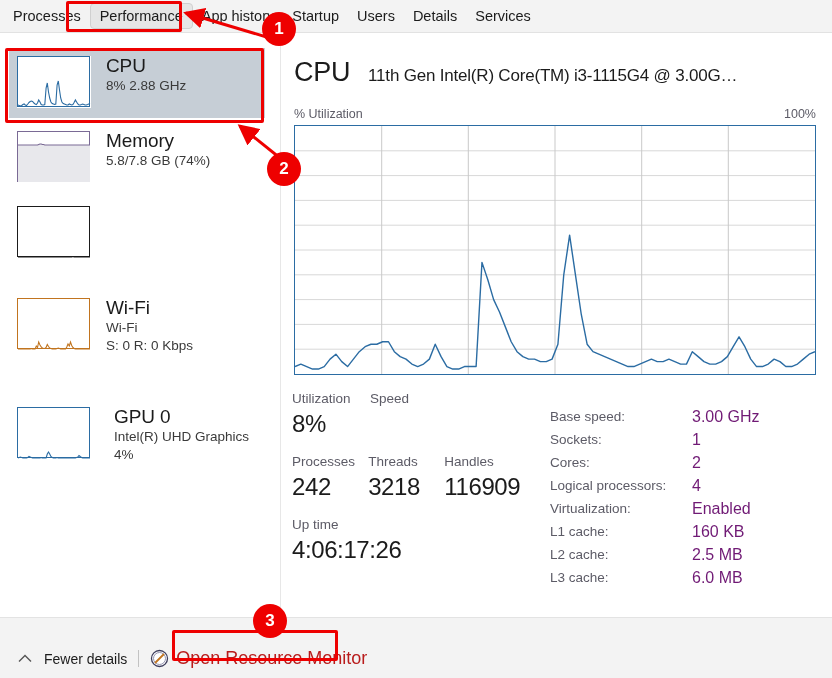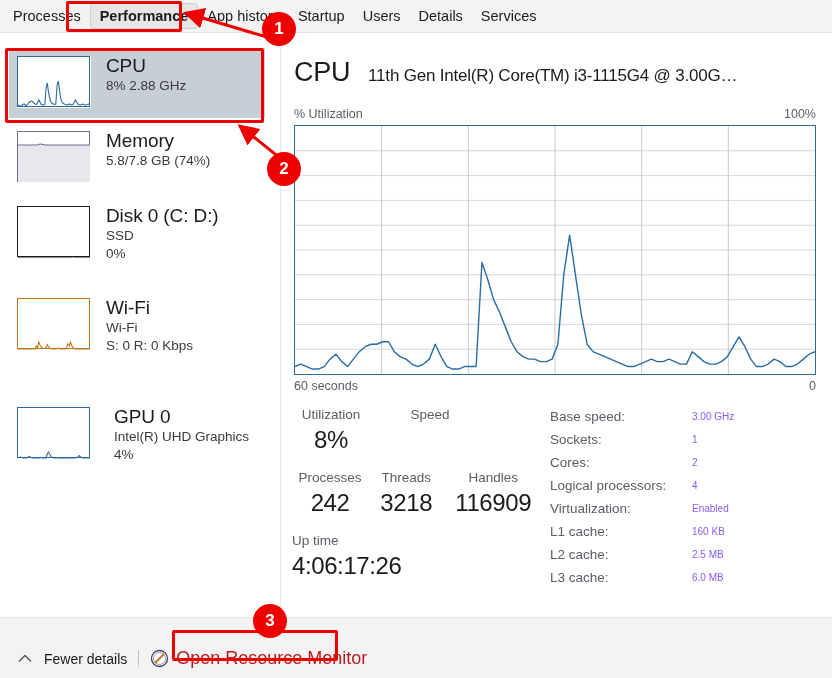--- a/index.html
+++ b/index.html
@@ -32,21 +32,20 @@
     padding: 0 9px;
     display: flex; align-items: center;
     font-size: 14.5px;
     color: #1b1b1b;
     white-space: nowrap;
     border-radius: 4px;
   }
   .tab.selected {
     background: #e6e6e6;
     border: 1px solid #d0d0d0;
-    font-weight: bold;
   }
 
   
   .sidebar {
     position: absolute; left: 0; top: 33px;
     width: 281px; height: 584px;
     background: #ffffff;
     border-right: 1px solid #e7e7e7;
   }
   .side-item {
@@ -117,23 +116,22 @@
   .graph-box svg { display: block; }
   .time-row {
     position: absolute; left: 12px; top: 346px;
     width: 522px;
     display: flex; justify-content: space-between;
     font-size: 12.5px; color: #5c5b66;
   }
 
   
   .stats-left {
-    position: absolute; left: 10px; top: 372px;
+    position: absolute; left: 10px; top: 356px;
     width: 250px;
-    text-align: center;
   }
   .stat-label-row { display: flex; }
   .stat-value-row { display: flex; }
   .stat-label {
     font-size: 13.5px; color: #5c5b66; line-height: 19px;
   }
   .stat-value {
     font-size: 24px; color: #1b1b1b; line-height: 32px;
     letter-spacing: -0.4px;
   }
@@ -150,21 +148,21 @@
   }
   .spec-row {
     display: flex;
     line-height: 23px;
   }
   .spec-key {
     width: 142px;
     font-size: 13.5px; color: #5c5b66;
   }
   .spec-val {
-    font-size: 10px; color: #8b5cf6;
+    font-size: 16px; color: #701a75;
   }
 
   
   .footer {
     position: absolute; left: 0; top: 617px;
     width: 832px; height: 61px;
     background: #f3f3f3;
     border-top: 1px solid #e3e3e3;
   }
   .footer-inner {
@@ -257,25 +255,20 @@
           </div>
         </div>
         <div class="side-item" style="top: 165px;">
           <div class="thumb">
             <svg width="74" height="52" viewBox="0 0 74 52">
               <rect x="0.5" y="0.5" width="72" height="50" fill="#ffffff" stroke="#1b1b1b" stroke-width="1"></rect>
               <g transform="translate(1,1)">
                 <path d="M0.0,50.0 L1.2,50.0 L2.4,50.0 L3.7,50.0 L4.9,50.0 L6.1,50.0 L7.3,50.0 L8.5,50.0 L9.8,50.0 L11.0,50.0 L12.2,50.0 L13.4,50.0 L14.6,50.0 L15.9,50.0 L17.1,50.0 L18.3,50.0 L19.5,50.0 L20.7,50.0 L22.0,50.0 L23.2,50.0 L24.4,50.0 L25.6,50.0 L26.8,50.0 L28.1,50.0 L29.3,50.0 L30.5,50.0 L31.7,50.0 L32.9,50.0 L34.2,50.0 L35.4,50.0 L36.6,50.0 L37.8,50.0 L39.1,50.0 L40.3,50.0 L41.5,50.0 L42.7,50.0 L43.9,50.0 L45.2,50.0 L46.4,50.0 L47.6,50.0 L48.8,50.0 L50.0,50.0 L51.3,50.0 L52.5,50.0 L53.7,50.0 L54.9,49.5 L56.1,50.0 L57.4,50.0 L58.6,50.0 L59.8,50.0 L61.0,50.0 L62.2,50.0 L63.5,50.0 L64.7,50.0 L65.9,50.0 L67.1,50.0 L68.3,50.0 L69.6,50.0 L70.8,50.0 L72.0,50.0" fill="none" stroke="#1b1b1b" stroke-width="1.1"></path>
               </g>
             </svg>
-          </div>
-          <div class="side-text">
-            <div class="side-title">Disk 0 (C: D:)</div>
-            <div class="side-sub">SSD</div>
-            <div class="side-sub">0%</div>
           </div>
         </div>
         <div class="side-item" style="top: 257px;">
           <div class="thumb">
             <svg width="74" height="52" viewBox="0 0 74 52">
               <rect x="0.5" y="0.5" width="72" height="50" fill="#ffffff" stroke="#c1741f" stroke-width="1"></rect>
               <g transform="translate(1,1)">
                 <path d="M0.0,50.0 L1.2,50.0 L2.4,50.0 L3.7,50.0 L4.9,50.0 L6.1,50.0 L7.3,50.0 L8.5,50.0 L9.8,50.0 L11.0,50.0 L12.2,50.0 L13.4,49.5 L14.6,50.0 L15.9,50.0 L17.1,50.0 L18.3,47.0 L19.5,48.5 L20.7,43.0 L22.0,46.0 L23.2,48.0 L24.4,49.0 L25.6,49.5 L26.8,49.5 L28.1,48.5 L29.3,45.5 L30.5,47.5 L31.7,49.0 L32.9,49.5 L34.2,50.0 L35.4,50.0 L36.6,50.0 L37.8,50.0 L39.1,49.5 L40.3,49.0 L41.5,49.5 L42.7,50.0 L43.9,50.0 L45.2,50.0 L46.4,50.0 L47.6,50.0 L48.8,48.0 L50.0,45.0 L51.3,47.0 L52.5,43.0 L53.7,46.5 L54.9,48.5 L56.1,49.5 L57.4,50.0 L58.6,50.0 L59.8,50.0 L61.0,50.0 L62.2,50.0 L63.5,50.0 L64.7,50.0 L65.9,50.0 L67.1,50.0 L68.3,50.0 L69.6,50.0 L70.8,50.0 L72.0,50.0" fill="none" stroke="#c1741f" stroke-width="1.1"></path>
               </g>
             </svg>
@@ -329,24 +322,20 @@
           <line x1="0" y1="223.2" x2="520" y2="223.2" stroke="#d8d8d8" stroke-width="1"></line>
           <line x1="86.7" y1="0" x2="86.7" y2="248" stroke="#c9c9c9" stroke-width="1"></line>
           <line x1="173.3" y1="0" x2="173.3" y2="248" stroke="#c9c9c9" stroke-width="1"></line>
           <line x1="260.0" y1="0" x2="260.0" y2="248" stroke="#c9c9c9" stroke-width="1"></line>
           <line x1="346.7" y1="0" x2="346.7" y2="248" stroke="#c9c9c9" stroke-width="1"></line>
           <line x1="433.3" y1="0" x2="433.3" y2="248" stroke="#c9c9c9" stroke-width="1"></line>
           <path d="M0.00,240.56L5.84,238.08L11.69,240.56L17.53,243.04L23.37,243.04L29.21,240.56L35.06,233.12L40.90,228.16L46.74,235.60L52.58,240.56L58.43,233.12L64.27,225.68L70.11,220.72L75.96,218.24L81.80,218.24L87.64,215.76L93.48,215.76L99.33,225.68L105.17,230.64L111.01,233.12L116.85,238.08L122.70,240.56L128.54,238.08L134.38,233.12L140.22,218.24L146.07,230.64L151.91,240.56L157.75,243.04L163.60,243.04L169.44,240.56L175.28,240.56L181.12,240.56L186.97,136.40L192.81,153.76L198.65,173.60L204.49,186.00L210.34,200.88L216.18,215.76L222.02,225.68L227.87,230.64L233.71,233.12L239.55,233.12L245.39,235.60L251.24,235.60L257.08,233.12L262.92,218.24L268.76,148.80L274.61,109.12L280.45,148.80L286.29,188.48L292.13,218.24L297.98,225.68L303.82,228.16L309.66,230.64L315.51,233.12L321.35,235.60L327.19,238.08L333.03,240.56L338.88,240.56L344.72,238.08L350.56,235.60L356.40,233.12L362.25,235.60L368.09,235.60L373.93,233.12L379.78,235.60L385.62,238.08L391.46,238.08L397.30,225.68L403.15,230.64L408.99,235.60L414.83,238.08L420.67,238.08L426.52,235.60L432.36,230.64L438.20,220.72L444.04,210.80L449.89,220.72L455.73,233.12L461.57,240.56L467.42,240.56L473.26,238.08L479.10,233.12L484.94,235.60L490.79,240.56L496.63,240.56L502.47,238.08L508.31,233.12L514.16,228.16L520.00,225.68" fill="none" stroke="#2b6ca3" stroke-width="1.4" stroke-linejoin="round"></path>
         </svg>
     </div>
 
-    <div class="time-row">
-      <span>60 seconds</span>
-      <span>0</span>
-    </div>
 
     <div class="stats-left">
       <div class="stat-label-row grp1">
         <span class="stat-label c1">Utilization</span>
         <span class="stat-label c2">Speed</span>
       </div>
       <div class="stat-value-row grp1">
         <span class="stat-value c1">8%</span>
       </div>
       <div class="spacer-sm"></div>

